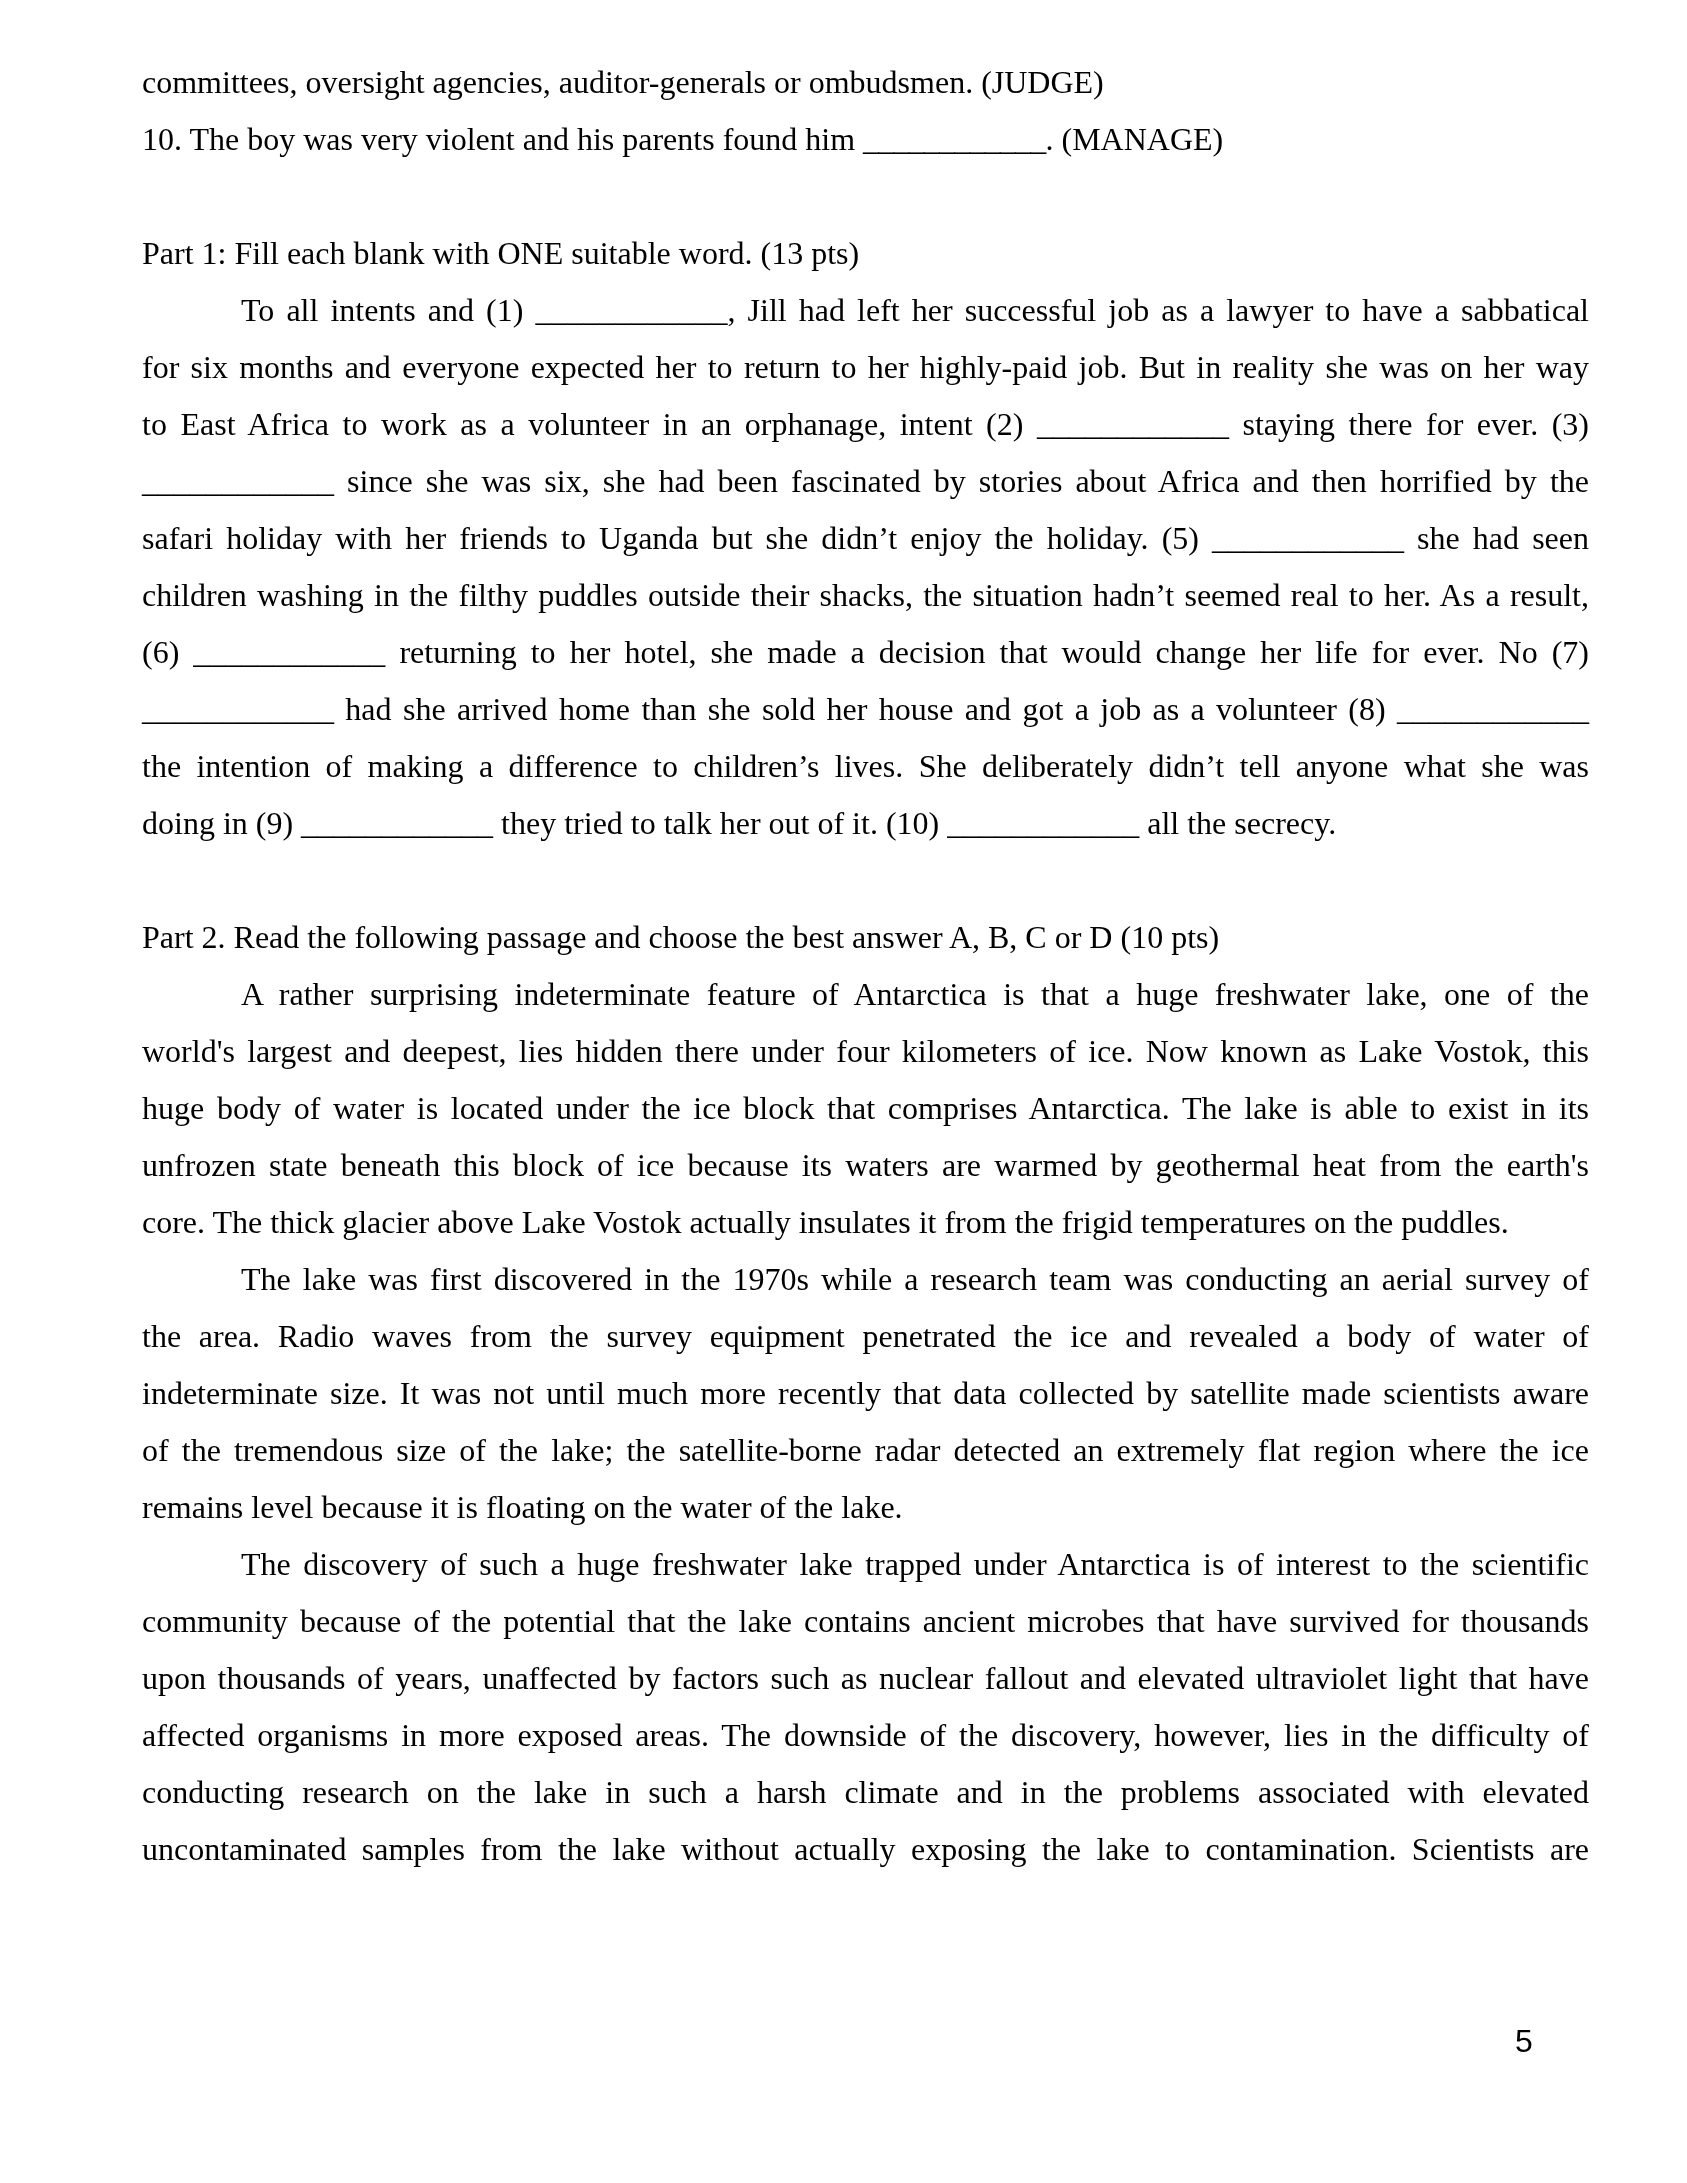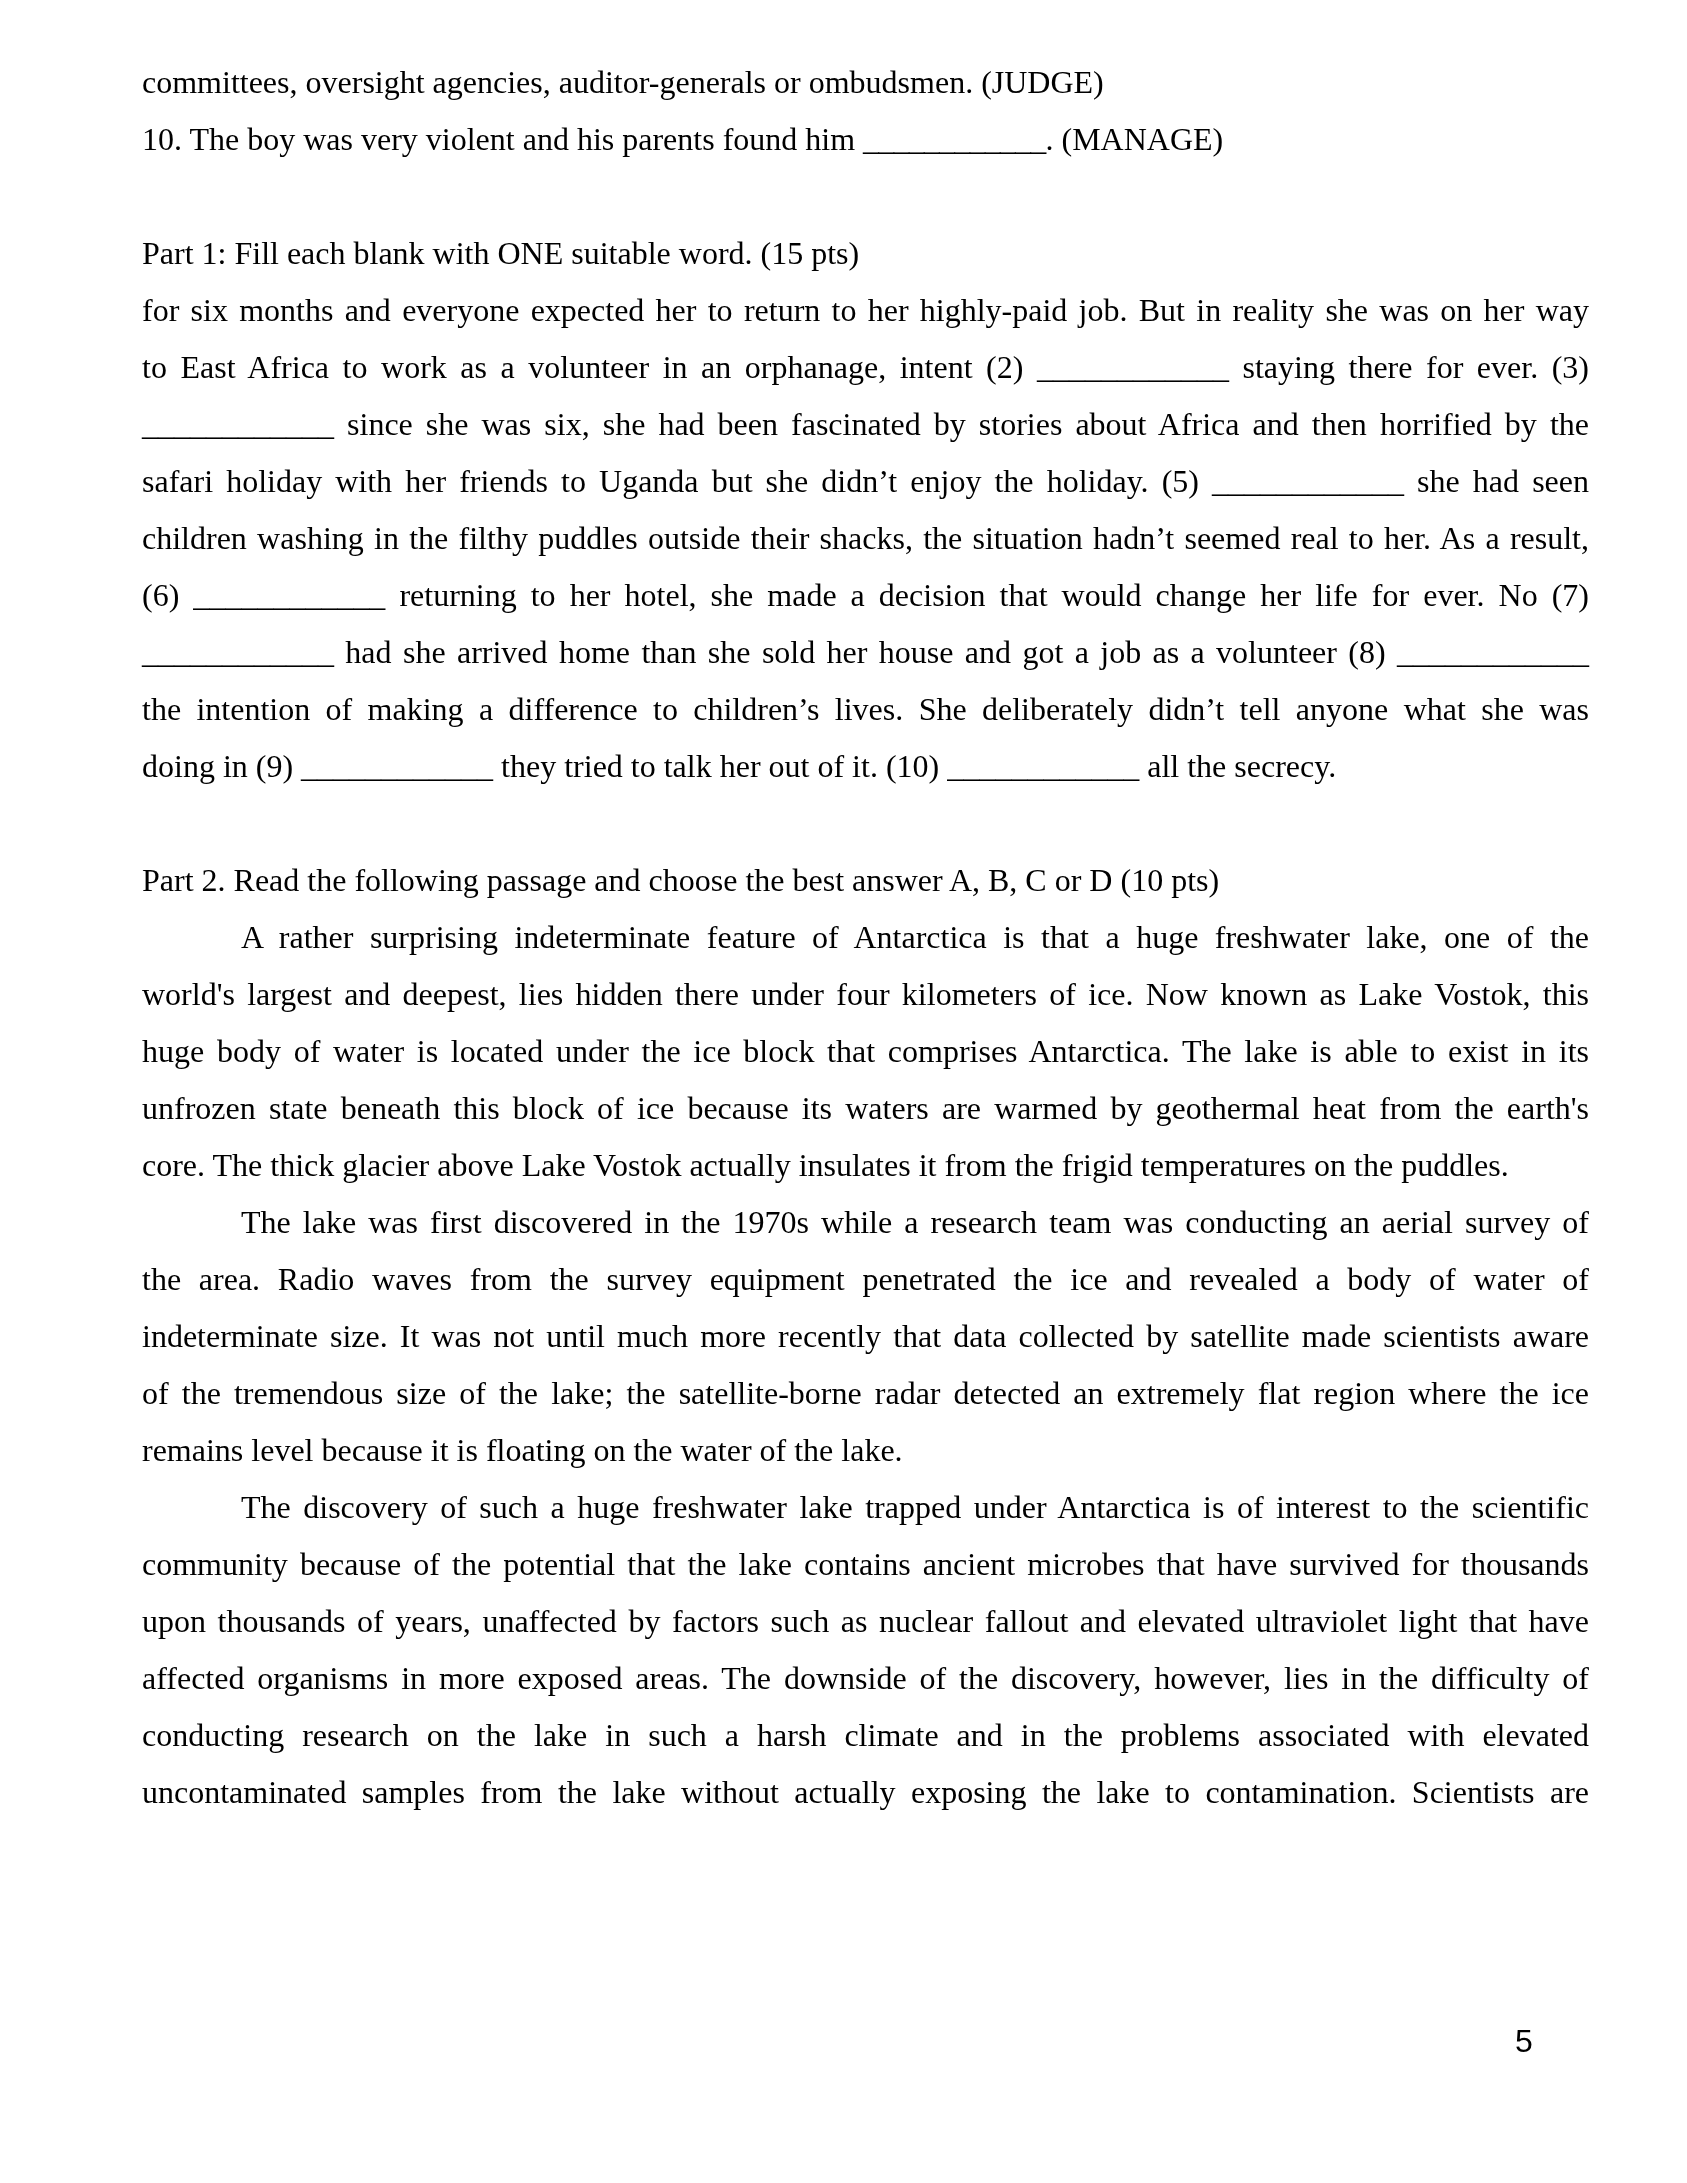--- a/index.html
+++ b/index.html
@@ -48,23 +48,24 @@
 <body>
 
 <div class="page">
 
   <div class="line"><span>committees, oversight agencies, auditor-generals or ombudsmen. (</span><span class="b">JUDGE</span><span>)</span></div>
 
   <div class="line"><span>10. The boy was very violent and his parents found him </span><span class="blank">____________</span><span>. (</span><span class="b">MANAGE</span><span>)</span></div>
 
   <div class="gap"></div>
 
-  <div class="line b">Part 1: Fill each blank with ONE suitable word.  (15 pts)</div>
+  <div class="line b">Part 1: Fill each blank with ONE suitable word.  (13 pts)</div>
 
   <div>
+    <div class="line just indent">To all intents and (1) ____________, Jill had left her successful job as a lawyer to have a sabbatical</div>
     <div class="line just">for six months and everyone expected her to return to her highly-paid job. But in reality she was on her way</div>
     <div class="line just">to East Africa to work as a volunteer in an orphanage, intent (2) ____________ staying  there for ever. (3)</div>
     <div class="line just">____________ since she was six, she had been fascinated by stories about Africa and then horrified by the</div>
     <div class="line just">safari holiday with her friends to Uganda but she didn’t enjoy the holiday. (5) ____________ she had seen</div>
     <div class="line just">children washing in the filthy puddles outside their shacks, the situation hadn’t seemed real to her. As a result,</div>
     <div class="line just">(6) ____________ returning to her hotel, she made a decision that would change her life for ever. No (7)</div>
     <div class="line just">____________ had she arrived home than she sold her house and got a job as a volunteer (8) ____________</div>
     <div class="line just">the intention of making a difference to children’s lives. She deliberately didn’t tell anyone what she was</div>
     <div class="line">doing in (9) ____________ they tried to talk her out of it. (10) ____________ all the secrecy.</div>
   </div>

